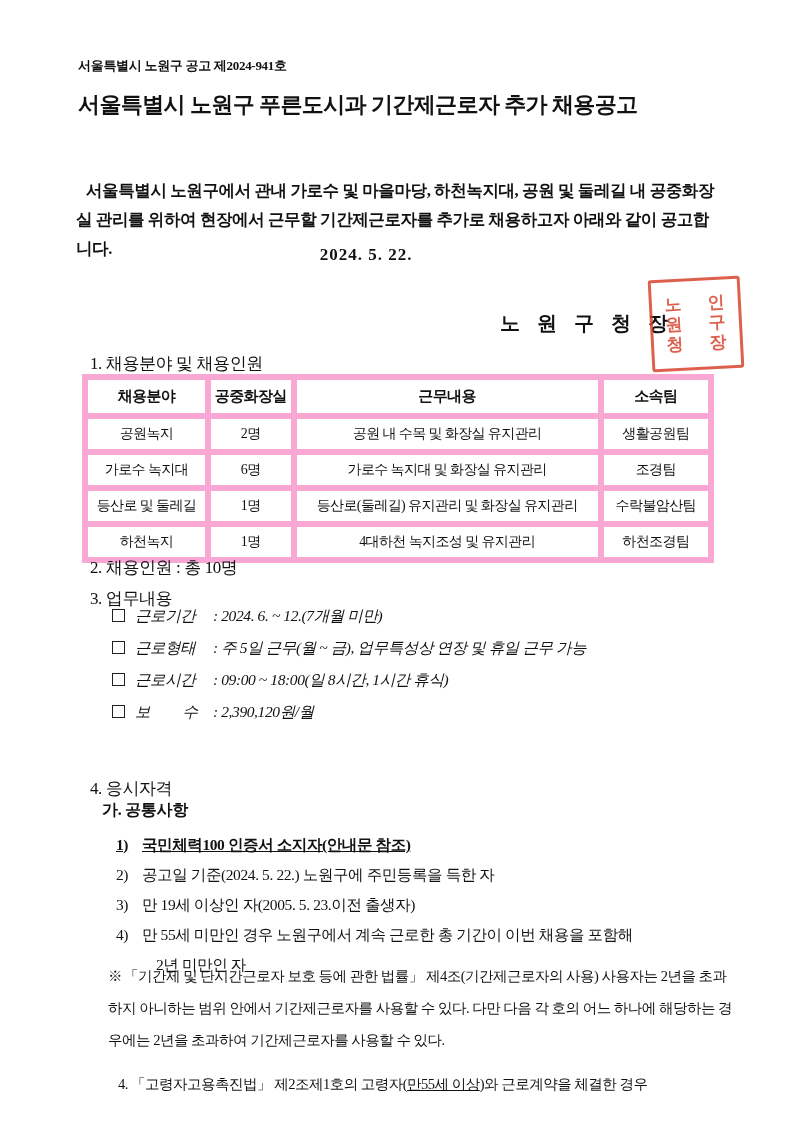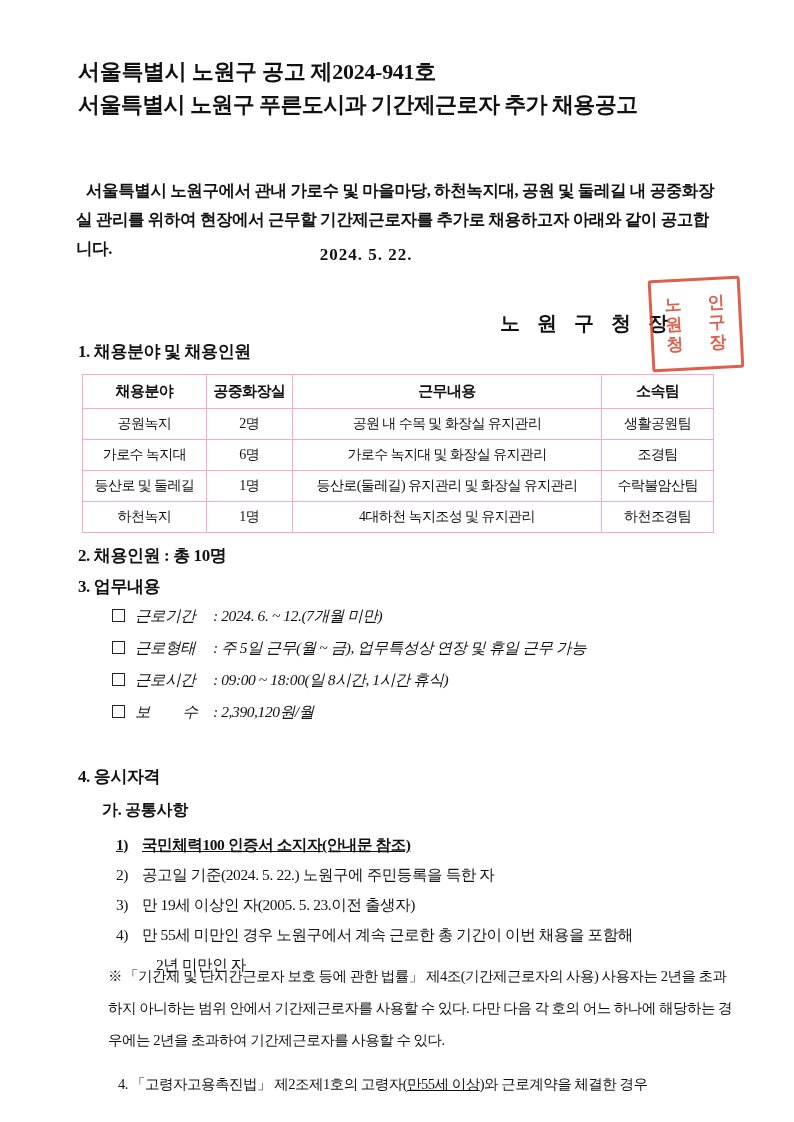--- a/index.html
+++ b/index.html
@@ -20,21 +20,21 @@
     left: 0; top: 0;
     width: 794px;
     height: 1122px;
     padding: 0;
     box-sizing: border-box;
   }
   .doc-number {
     position: absolute;
     left: 78px;
     top: 57px;
-    font-size: 22px;
+    font-size: 13px;
     font-weight: bold;
     letter-spacing: -0.3px;
   }
   .doc-title {
     position: absolute;
     left: 78px;
     top: 90px;
     width: 640px;
     font-size: 22px;
     font-weight: bold;
@@ -96,41 +96,41 @@
     letter-spacing: 1px;
     text-align: center;
   }
   .stamp .stamp-inner span {
     display: block;
     width: 50%;
   }
 
   h2.sec {
     position: absolute;
-    margin: 0;
+    margin: 12px;
     font-size: 17px;
-    font-weight: bold;
+    font-weight: normal;
     letter-spacing: -0.4px;
   }
   .sec1 { left: 78px; top: 340px; }
   .sec2 { left: 78px; top: 544px; }
   .sec3 { left: 78px; top: 575px; }
   .sec4 { left: 78px; top: 765px; }
 
   table.hire-table {
     position: absolute;
     left: 82px;
     top: 374px;
     width: 632px;
     border-collapse: collapse;
     font-size: 14px;
   }
   table.hire-table th,
   table.hire-table td {
-    border: 1px solid #f9a8d4;
+    border: 6px solid #f9a8d4;
     text-align: center;
     padding: 6px 2px;
     letter-spacing: -0.6px;
     font-weight: normal;
     white-space: nowrap;
   }
   table.hire-table thead th {
     font-weight: bold;
     font-size: 15px;
     padding: 7px 2px;

